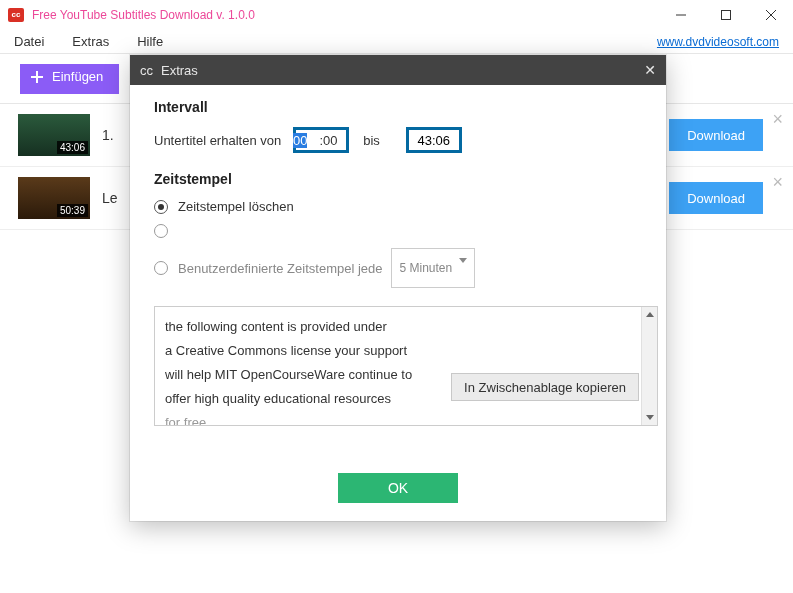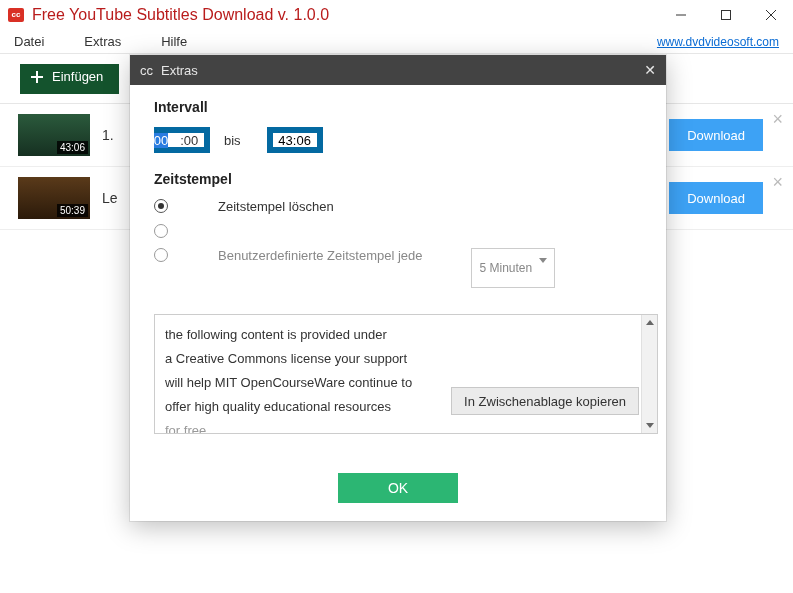--- a/index.html
+++ b/index.html
@@ -26,55 +26,55 @@
     background: #d93025;
     border-radius: 2px;
     color: #fff;
     font-size: 8px;
     font-weight: bold;
     display: flex;
     align-items: center;
     justify-content: center;
     margin-right: 8px;
   }
-  .titlebar .title { flex: 1; font-size: 16px; color: #b91c1c; }
+  .titlebar .title { flex: 1; font-size: 12px; color: #ec4899; }
   .winctrl { display: flex; }
   .winctrl div {
     width: 45px; height: 30px;
     display: flex; align-items: center; justify-content: center;
     color: #333;
   }
   .winctrl svg { width: 10px; height: 10px; }
   
   .menubar {
     height: 24px;
     display: flex;
     align-items: center;
     padding: 0 14px;
     font-size: 13px;
     border-bottom: 1px solid #e6e6e6;
   }
-  .menubar .menu-item { margin-right: 40px; cursor: default; }
+  .menubar .menu-item { margin-right: 28px; cursor: default; }
   .menubar .spacer { flex: 1; }
   .menubar .link { color: #0b6cd4; text-decoration: underline; cursor: pointer; font-size: 12px; }
   
   .toolbar {
     height: 50px;
     display: flex;
     align-items: center;
     padding: 0 20px;
     border-bottom: 1px solid #e6e6e6;
   }
   .add-btn {
-    background: #14532d;
+    background: #8b5cf6;
     color: #fff;
     height: 30px;
-    padding: 0 16px 4px 10px;
-    display: flex;
-    align-items: center;
+    padding: 0 16px 10px 10px;
+    display: flex;
+    align-items: flex-end;
     border: none;
     font-size: 13px;
   }
   .add-btn .plus {
     width: 14px; height: 14px;
     margin-right: 8px;
     position: relative;
   }
   .add-btn .plus::before, .add-btn .plus::after {
     content: ""; position: absolute; background: #fff;
@@ -165,35 +165,34 @@
   .sect-h { font-weight: 600; font-size: 14px; margin-bottom: 12px; color: #222; }
   .interval-row {
     display: flex;
     align-items: center;
     font-size: 13px;
     margin-bottom: 18px;
   }
   .interval-row span { margin-right: 12px; }
   .time-in {
     width: 56px; height: 26px;
-    border: 6px solid #0369a1;
+    border: 3px solid #0369a1;
     text-align: center;
     font-size: 13px;
     margin-right: 14px;
     font-family: inherit;
   }
   .time-in .sel { background: #2a7de1; color: #fff; }
   
   .radio-row {
     display: flex;
-    align-items: flex-start;
+    align-items: center;
     font-size: 13px;
     margin-bottom: 10px;
     color: #888;
-    gap: 40px;
   }
   .radio-row.active { color: #333; }
   .radio {
     width: 14px; height: 14px;
     border: 1px solid #999;
     border-radius: 50%;
     margin-right: 10px;
     position: relative;
   }
   .radio-row.active .radio { border-color: #555; }
@@ -223,21 +222,21 @@
     right: 7px; top: 9px;
     border-left: 4px solid transparent;
     border-right: 4px solid transparent;
     border-top: 5px solid #888;
   }
   
   .preview-box {
     border: 1px solid #ccc;
     height: 120px;
     position: relative;
-    margin-top: 16px;
+    margin-top: 8px;
     padding: 8px 18px 8px 10px;
     font-size: 13px;
     line-height: 24px;
     color: #333;
     overflow: hidden;
   }
   .preview-box .scrollbar {
     position: absolute;
     right: 0; top: 0; bottom: 0;
     width: 16px;
@@ -246,21 +245,21 @@
   }
   .preview-box .scrollbar .arrow {
     position: absolute; left: 4px;
     border-left: 4px solid transparent;
     border-right: 4px solid transparent;
   }
   .preview-box .scrollbar .arrow.up { top: 5px; border-bottom: 5px solid #666; }
   .preview-box .scrollbar .arrow.down { bottom: 5px; border-top: 5px solid #666; }
   .copy-btn {
     position: absolute;
-    right: 18px; bottom: 18px;
+    right: 18px; bottom: 24px;
     background: #ebebeb;
     border: 1px solid #c8c8c8;
     height: 28px;
     padding: 0 12px;
     font-size: 13px;
     color: #333;
   }
   
   .modal-footer {
     display: flex;
@@ -341,20 +340,21 @@
   <div class="modal-title">
     <div class="app-icon">cc</div>
     <span>Extras</span>
     <span class="spacer"></span>
     <span class="close">✕</span>
   </div>
   <div class="modal-body">
 
     <div class="sect-h">Intervall</div>
     <div class="interval-row">
+      <span>Untertitel erhalten von</span>
       <div class="time-in" style="display:flex;align-items:center;justify-content:center;">
         <span class="sel">00</span>
           <span>:00</span>
       </div>
       <span>bis</span>
       <input class="time-in" style="margin-left: 14px;" value="43:06">
     </div>
 
     <div class="sect-h">Zeitstempel</div>
     <div class="radio-row active">

